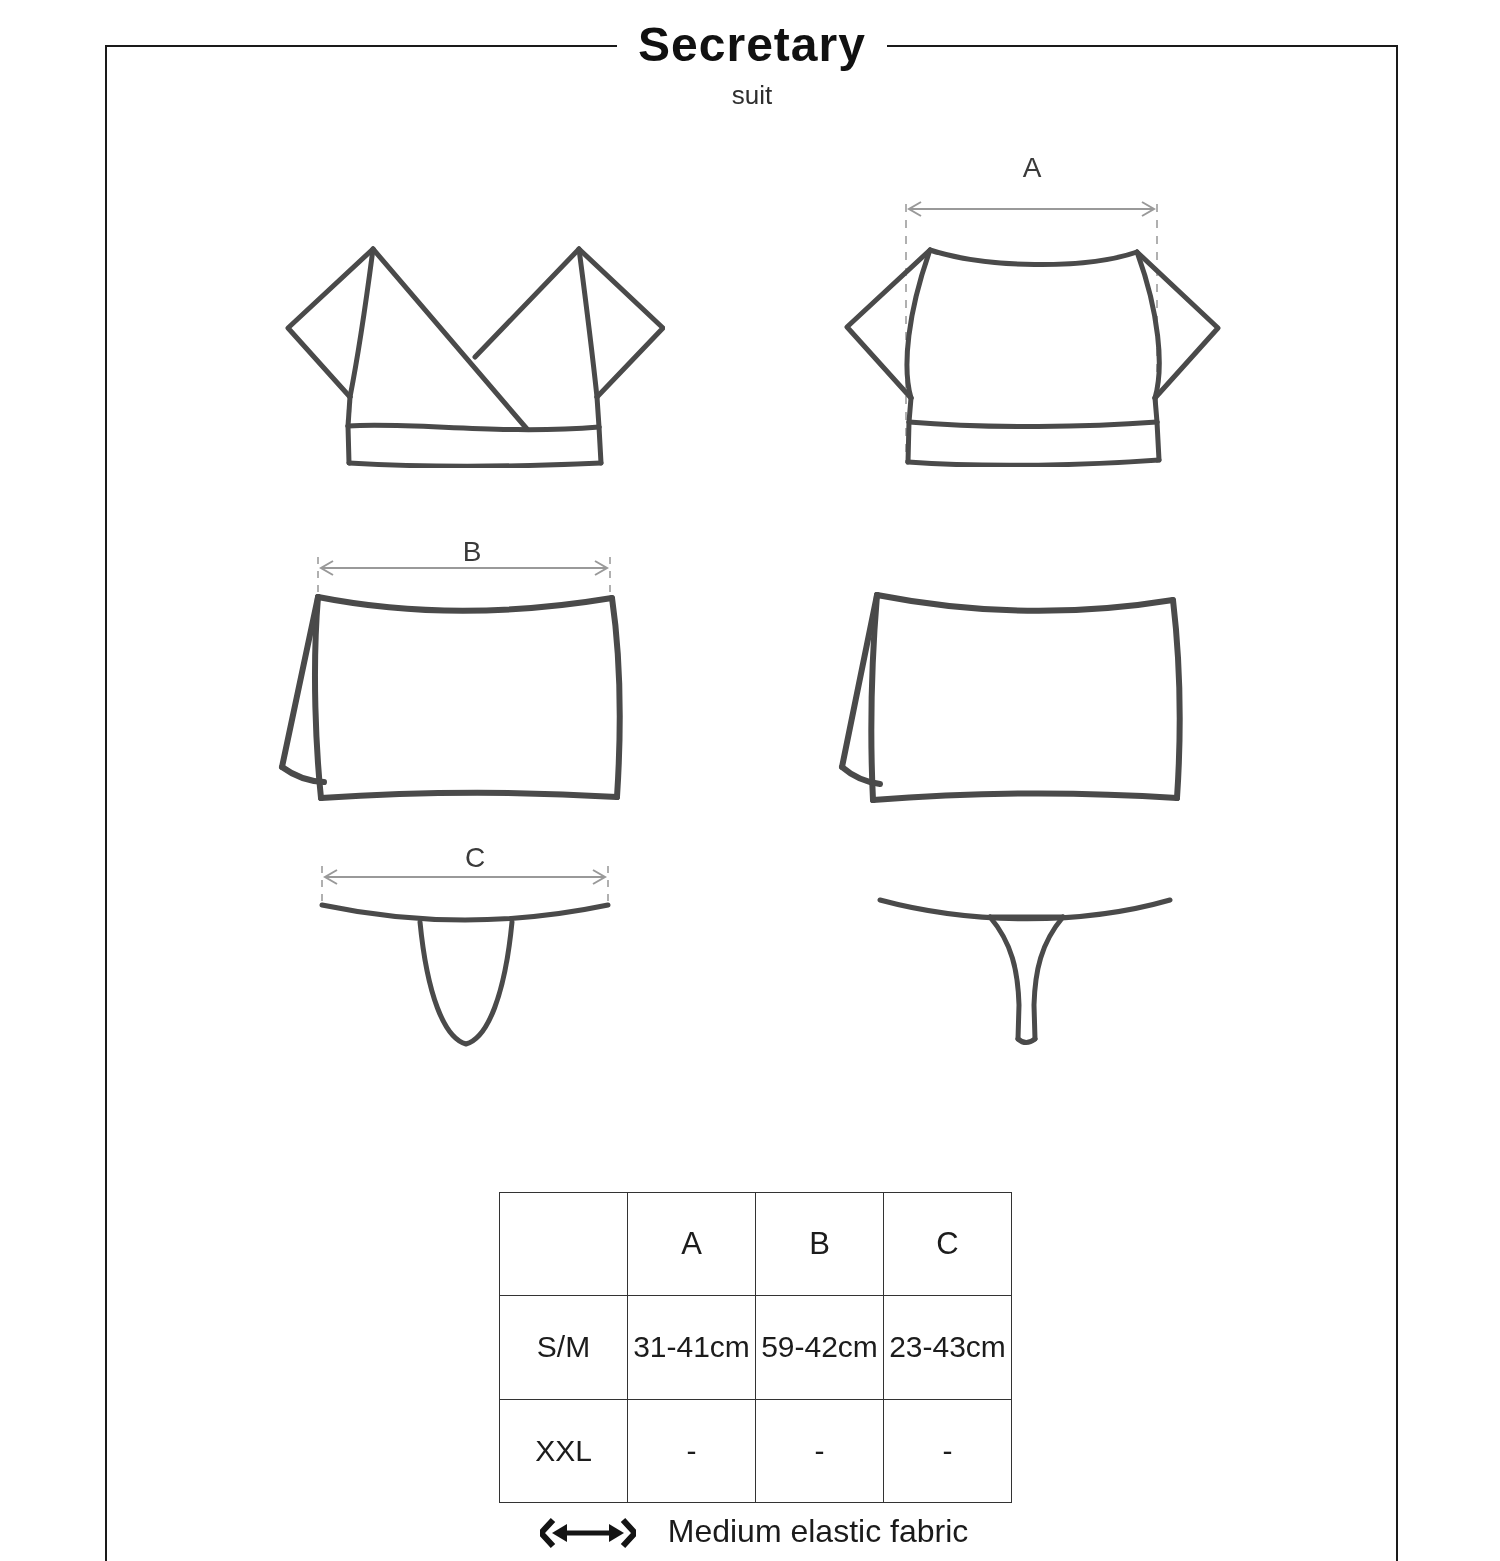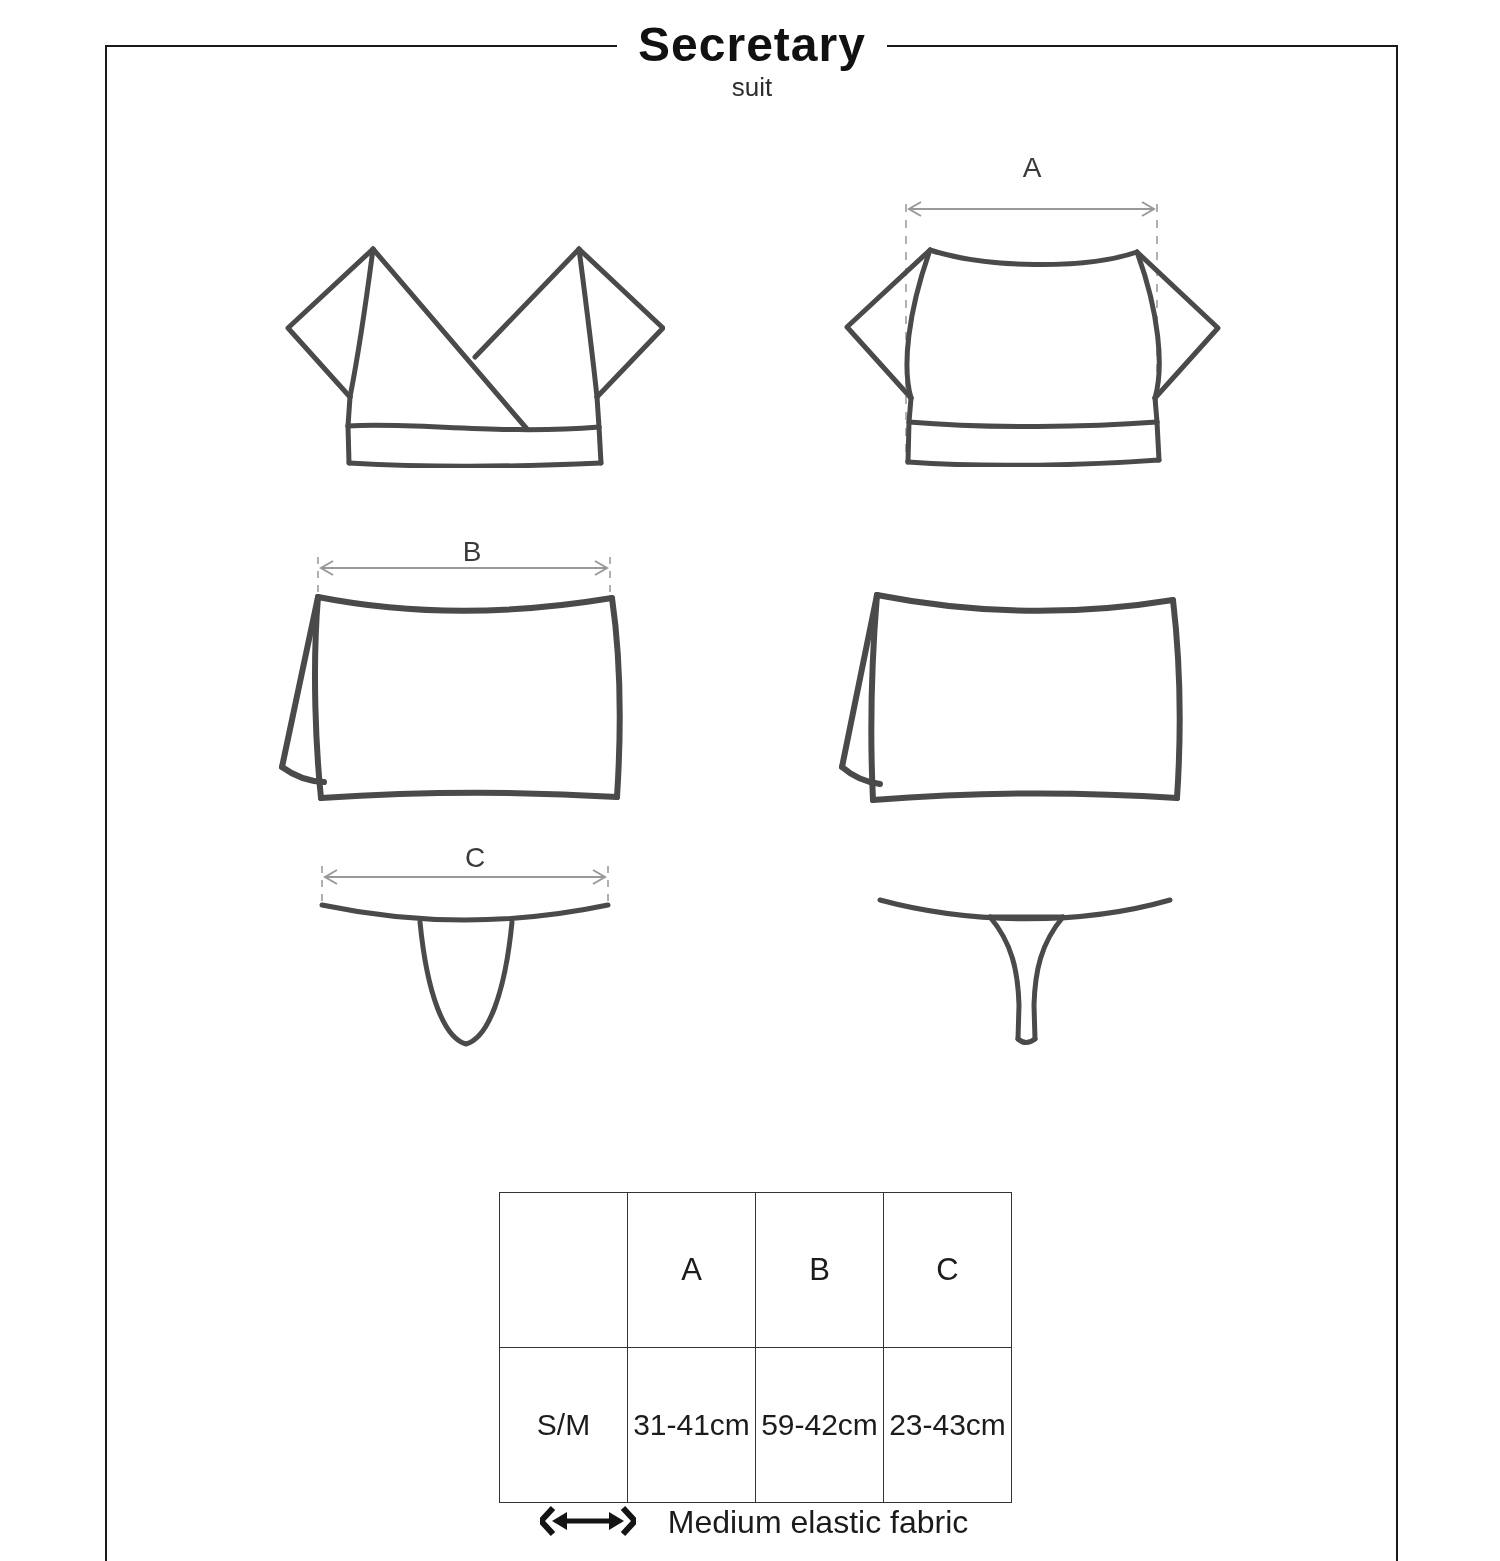--- a/index.html
+++ b/index.html
@@ -9,21 +9,21 @@
   .frame{
     position:absolute;left:105px;top:45px;width:1293px;height:1516px;
     border:2px solid #1a1a1a;border-bottom:none;box-sizing:border-box;
   }
 
   .title-box{
     position:absolute;left:617px;top:0;width:270px;height:116px;
     background:#ffffff;z-index:3;text-align:center;
   }
   .title-main{font-size:48px;font-weight:700;color:#111111;letter-spacing:1px;margin-top:17px;}
-  .title-sub{font-size:26px;font-weight:400;color:#2e2e2e;margin-top:0px;}
+  .title-sub{font-size:26px;font-weight:400;color:#2e2e2e;margin-top:8px;}
 
   .fig{position:absolute;z-index:2;}
   .fig svg{display:block;}
 
   .measure-label{
     position:absolute;width:60px;text-align:center;
     font-size:28px;color:#3a3a3a;z-index:2;
   }
 
   .size-table{
@@ -32,21 +32,21 @@
   }
   .size-table td{
     border:1.5px solid #333333;text-align:center;vertical-align:middle;
     font-size:30px;color:#1c1c1c;padding:0;
   }
   .size-table tr{height:78px;}
   .size-table td.hdr{font-size:31px;}
 
   .legend{
     position:absolute;left:106px;top:1504px;width:1296px;height:46px;
-    display:flex;justify-content:center;align-items:flex-start;gap:32px;z-index:2;
+    display:flex;justify-content:center;align-items:flex-end;gap:32px;z-index:2;
   }
   .legend-text{font-size:32px;color:#1b1b1b;}
 </style>
 </head>
 <body>
 
 <div class="canvas">
 
   <div class="frame"></div>
 
@@ -177,20 +177,26 @@
         <td class="hdr">A</td>
         <td class="hdr">B</td>
         <td class="hdr">C</td>
       </tr>
       <tr>
         <td>S/M</td>
         <td>31-41cm</td>
         <td>59-42cm</td>
         <td>23-43cm</td>
       </tr>
+      <tr>
+        <td>XXL</td>
+        <td>-</td>
+        <td>-</td>
+        <td>-</td>
+      </tr>
     </tbody>
   </table>
 
   <div class="legend">
     <svg width="96" height="34" viewBox="0 0 96 34">
       <g stroke="#141414" fill="none" stroke-width="6">
         <path d="M13,4 L1,17 L13,30"></path>
         <path d="M83,4 L95,17 L83,30"></path>
       </g>
       <path d="M22,17 L74,17" stroke="#141414" stroke-width="5" fill="none"></path>

